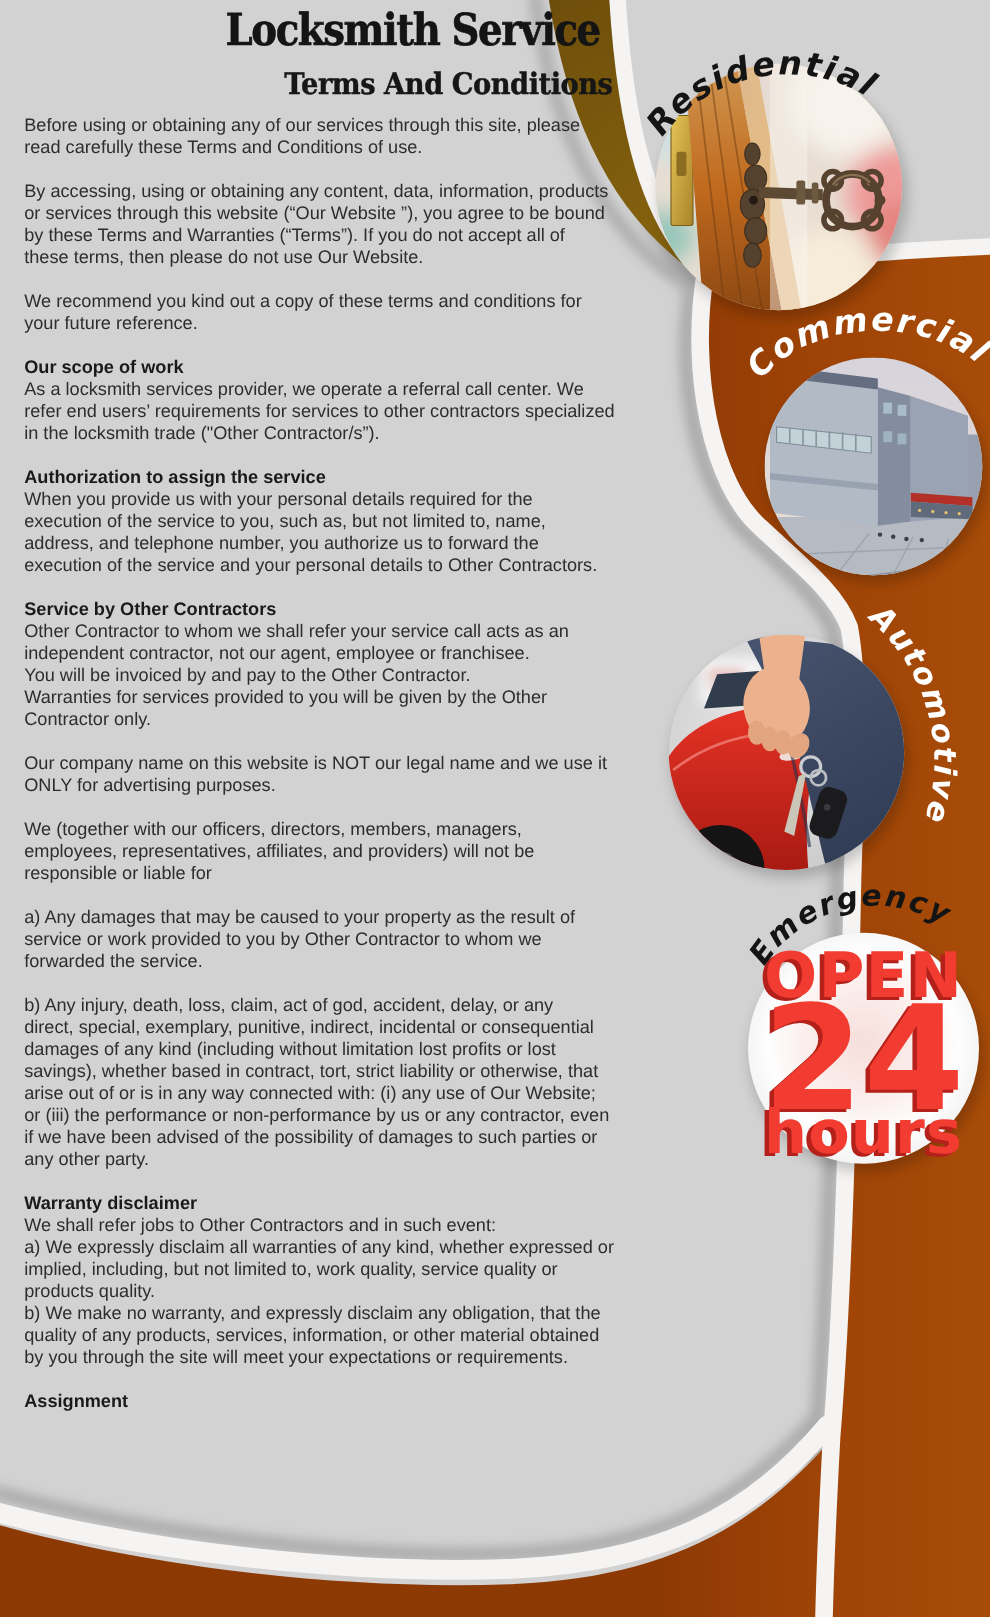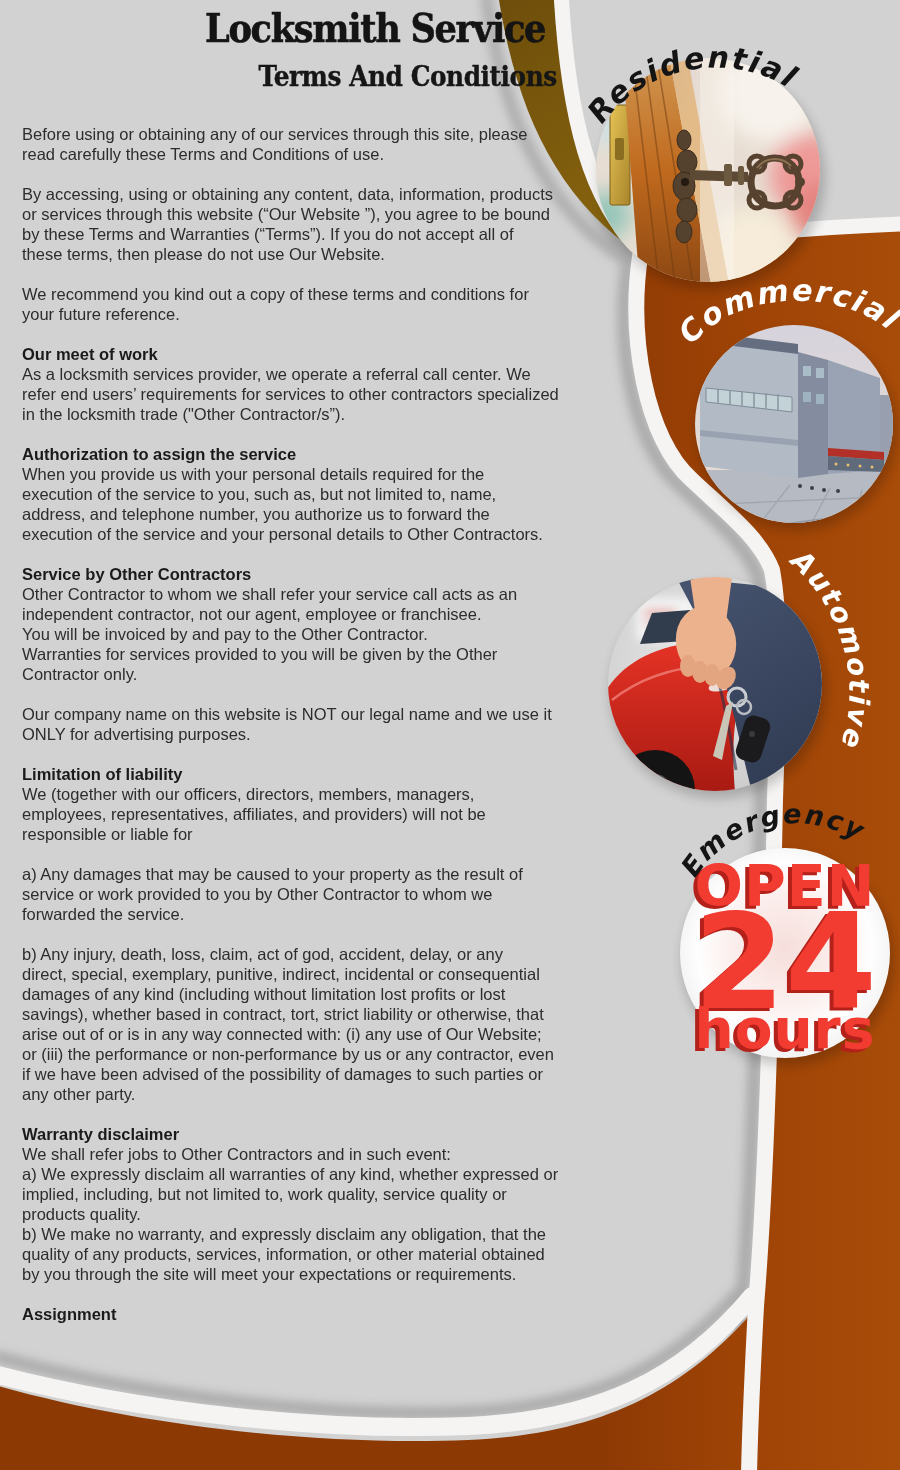--- a/index.html
+++ b/index.html
@@ -14,21 +14,21 @@
     font-family:"DejaVu Serif",serif;font-weight:bold;font-size:40px;color:#141414;
     letter-spacing:-1.5px;transform:scaleX(.88);transform-origin:50% 50%;
     -webkit-text-stroke:.6px #141414;line-height:1.1;
   }
   .subtitle{
     font-family:"DejaVu Serif",serif;font-weight:bold;font-size:27px;color:#161616;
     letter-spacing:-.5px;transform:scaleX(.92);transform-origin:50% 50%;
     -webkit-text-stroke:.4px #161616;margin-top:12px;line-height:1.1;
   }
   .content{
-    position:absolute;left:22px;top:124px;width:640px;z-index:4;
+    position:absolute;left:22px;top:104px;width:640px;z-index:4;
     font-size:16.5px;line-height:20px;color:#2d2d2d;
   }
   .block{margin:0 0 20px 0;}
   .sec-h{font-weight:bold;color:#1a1a1a;white-space:pre-line;}
   .sec-b{white-space:pre-line;}
 </style>
 </head>
 <body>
 
 <svg id="art" width="900" height="1470" viewBox="0 0 900 1470" xmlns="http://www.w3.org/2000/svg">
@@ -317,21 +317,21 @@
 or services through this website (“Our Website ”), you agree to be bound
 by these Terms and Warranties (“Terms”). If you do not accept all of
 these terms, then please do not use Our Website.</div>
   </div>
   <div class="block">
     <div class="sec-h"></div>
     <div class="sec-b">We recommend you kind out a copy of these terms and conditions for
 your future reference.</div>
   </div>
   <div class="block">
-    <div class="sec-h">Our meet of work</div>
+    <div class="sec-h">Our scope of work</div>
     <div class="sec-b">As a locksmith services provider, we operate a referral call center. We
 refer end users’ requirements for services to other contractors specialized
 in the locksmith trade ("Other Contractor/s”).</div>
   </div>
   <div class="block">
     <div class="sec-h">Authorization to assign the service</div>
     <div class="sec-b">When you provide us with your personal details required for the
 execution of the service to you, such as, but not limited to, name,
 address, and telephone number, you authorize us to forward the
 execution of the service and your personal details to Other Contractors.</div>
@@ -343,21 +343,20 @@
 You will be invoiced by and pay to the Other Contractor.
 Warranties for services provided to you will be given by the Other
 Contractor only.</div>
   </div>
   <div class="block">
     <div class="sec-h"></div>
     <div class="sec-b">Our company name on this website is NOT our legal name and we use it
 ONLY for advertising purposes.</div>
   </div>
   <div class="block">
-    <div class="sec-h">Limitation of liability</div>
     <div class="sec-b">We (together with our officers, directors, members, managers,
 employees, representatives, affiliates, and providers) will not be
 responsible or liable for</div>
   </div>
   <div class="block">
     <div class="sec-h"></div>
     <div class="sec-b">a) Any damages that may be caused to your property as the result of
 service or work provided to you by Other Contractor to whom we
 forwarded the service.</div>
   </div>

